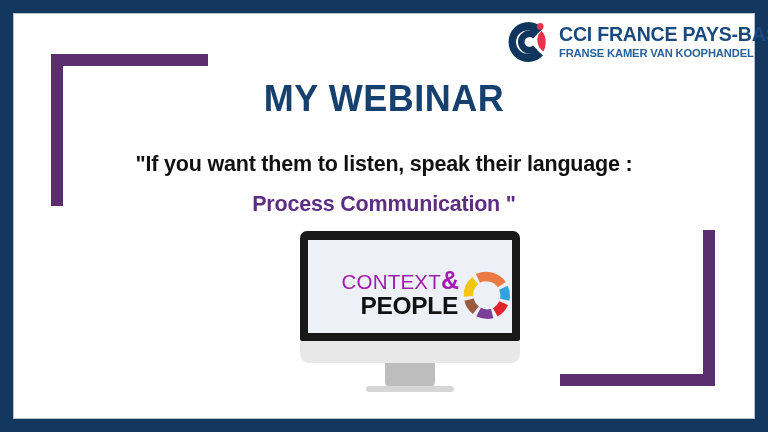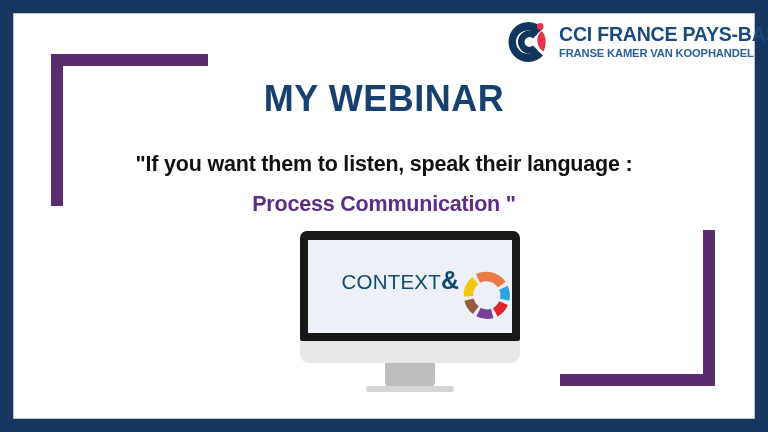--- a/index.html
+++ b/index.html
@@ -177,21 +177,21 @@
   .cp-words {
     position: absolute;
     left: 2px; top: 0;
     width: 140px;
     text-align: right;
     line-height: 1;
   }
   .cp-row1 {
     font-size: 20.5px;
     font-weight: 300;
-    color: #0c4a6e;
+    color: #a21caf;
     letter-spacing: 0.2px;
     white-space: nowrap;
     font-family: "Liberation Sans", sans-serif;
   }
   .cp-amp {
     font-weight: bold;
     font-size: 25px;
     letter-spacing: -1px;
   }
   .cp-row2 {
@@ -246,20 +246,21 @@
   <div class="quote-line1">"If you want them to listen, speak their language :</div>
   <div class="quote-line2">Process Communication "</div>
 
   <div class="monitor">
     <div class="monitor-bezel"></div>
     <div class="monitor-screen">
 
       <div class="cp-brand">
         <div class="cp-words">
           <div class="cp-row1"><span>CONTEXT</span><span class="cp-amp">&amp;</span></div>
+          <div class="cp-row2">PEOPLE</div>
         </div>
         <div class="cp-ring">
           <svg width="50" height="50" viewBox="0 0 100 100" xmlns="http://www.w3.org/2000/svg">
             <g fill="none" stroke-width="19">
 
               <path d="M31.9 16.8 A38 38 0 0 1 79.6 29.3" stroke="#ec7a45" stroke-linecap="butt"></path>
 
               <path d="M82.9 35.6 A38 38 0 0 1 85.4 59.6" stroke="#2ea3dd" stroke-linecap="butt"></path>
 
               <path d="M83.2 66.2 A38 38 0 0 1 66.6 84.6" stroke="#e0242c" stroke-linecap="butt"></path>

